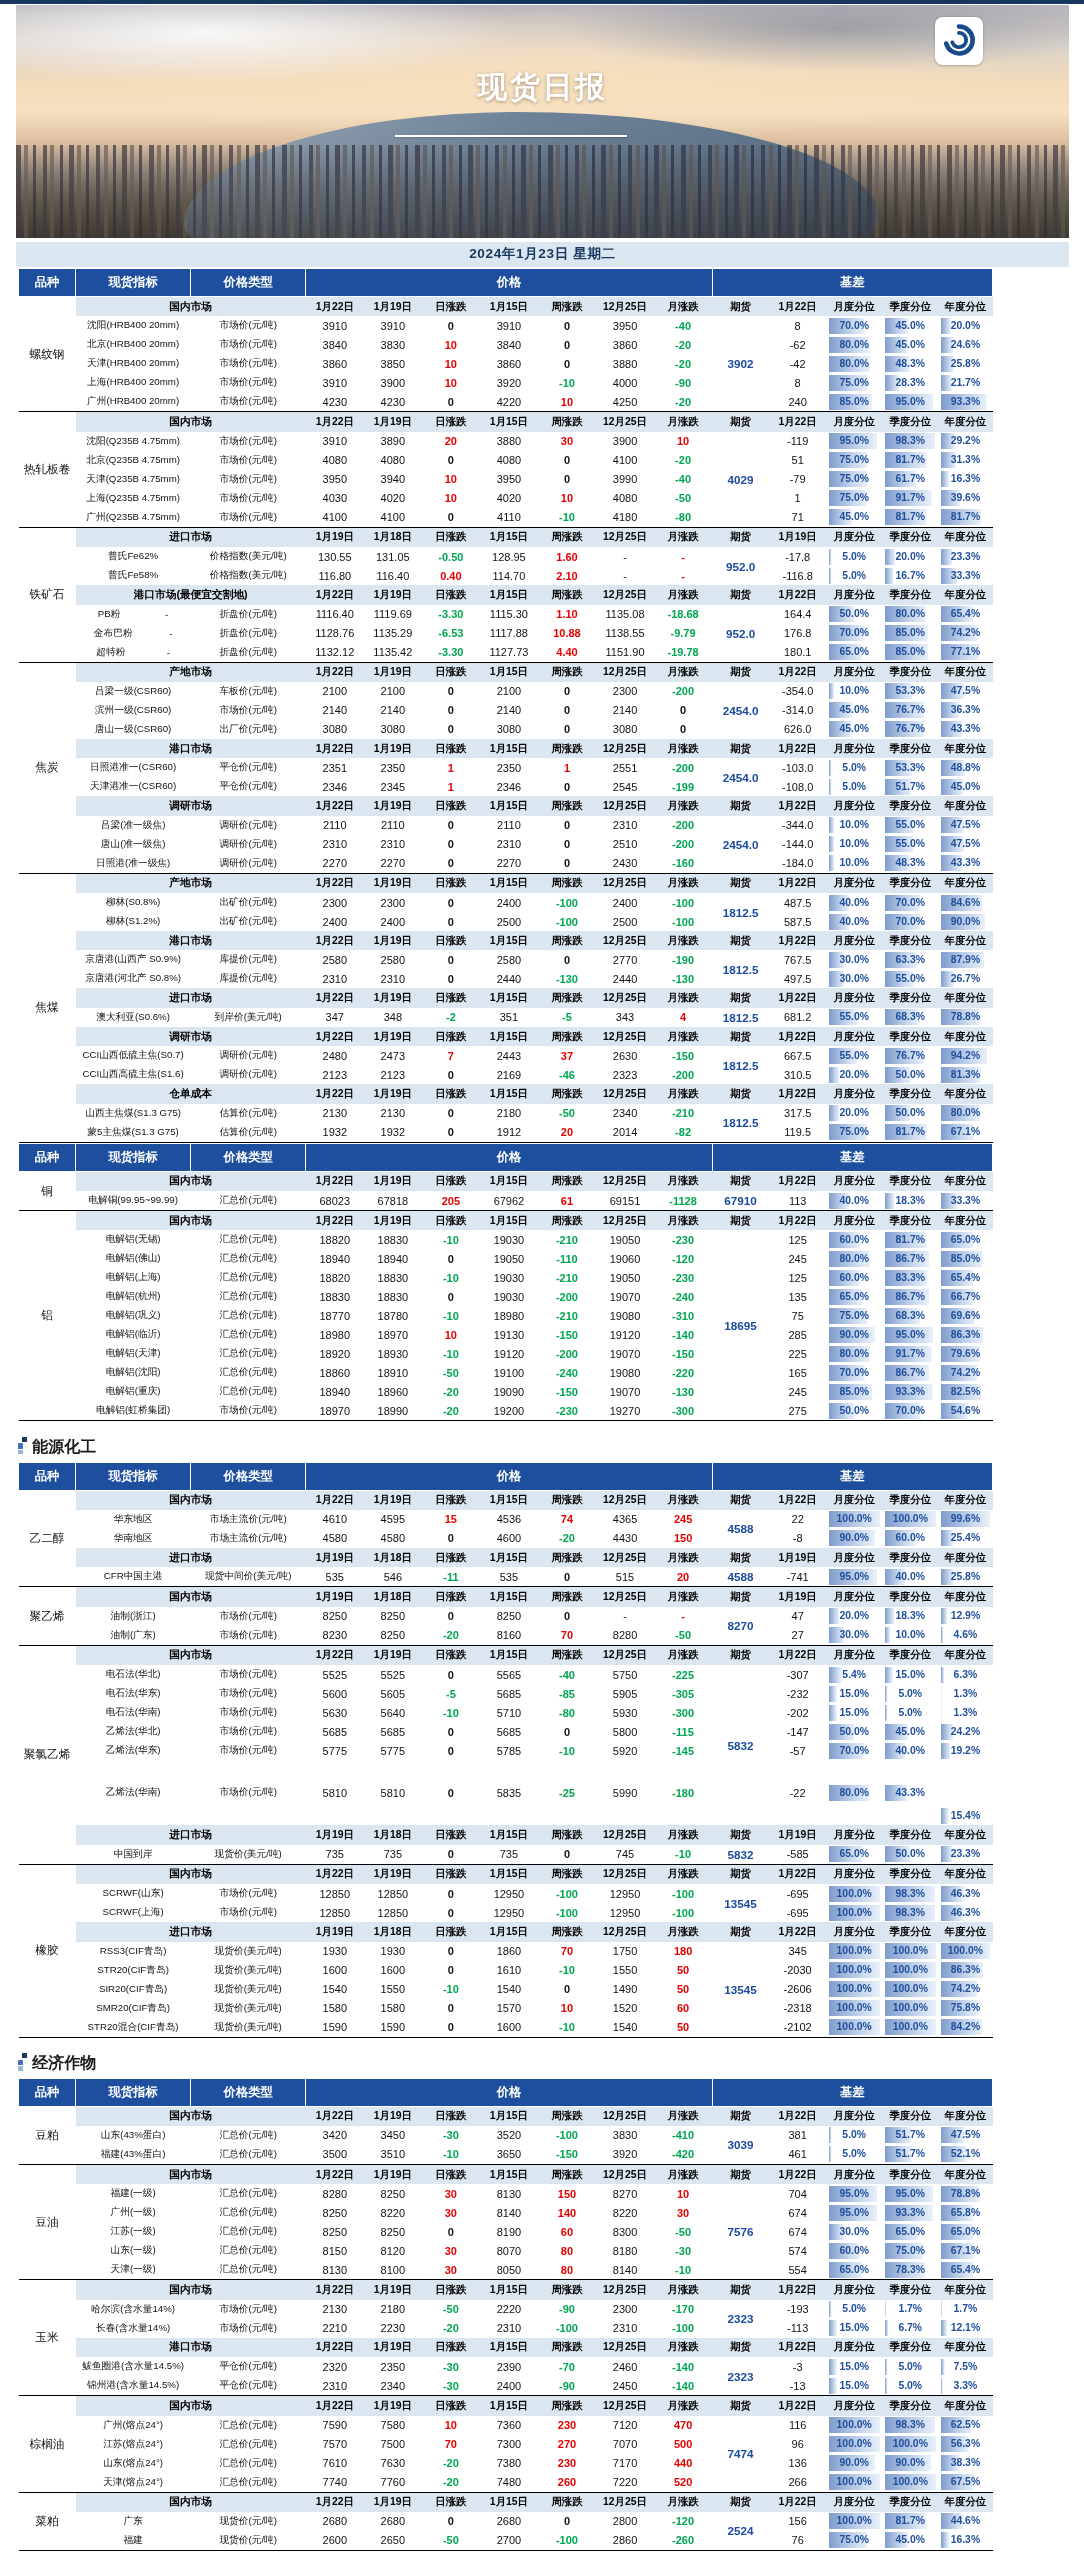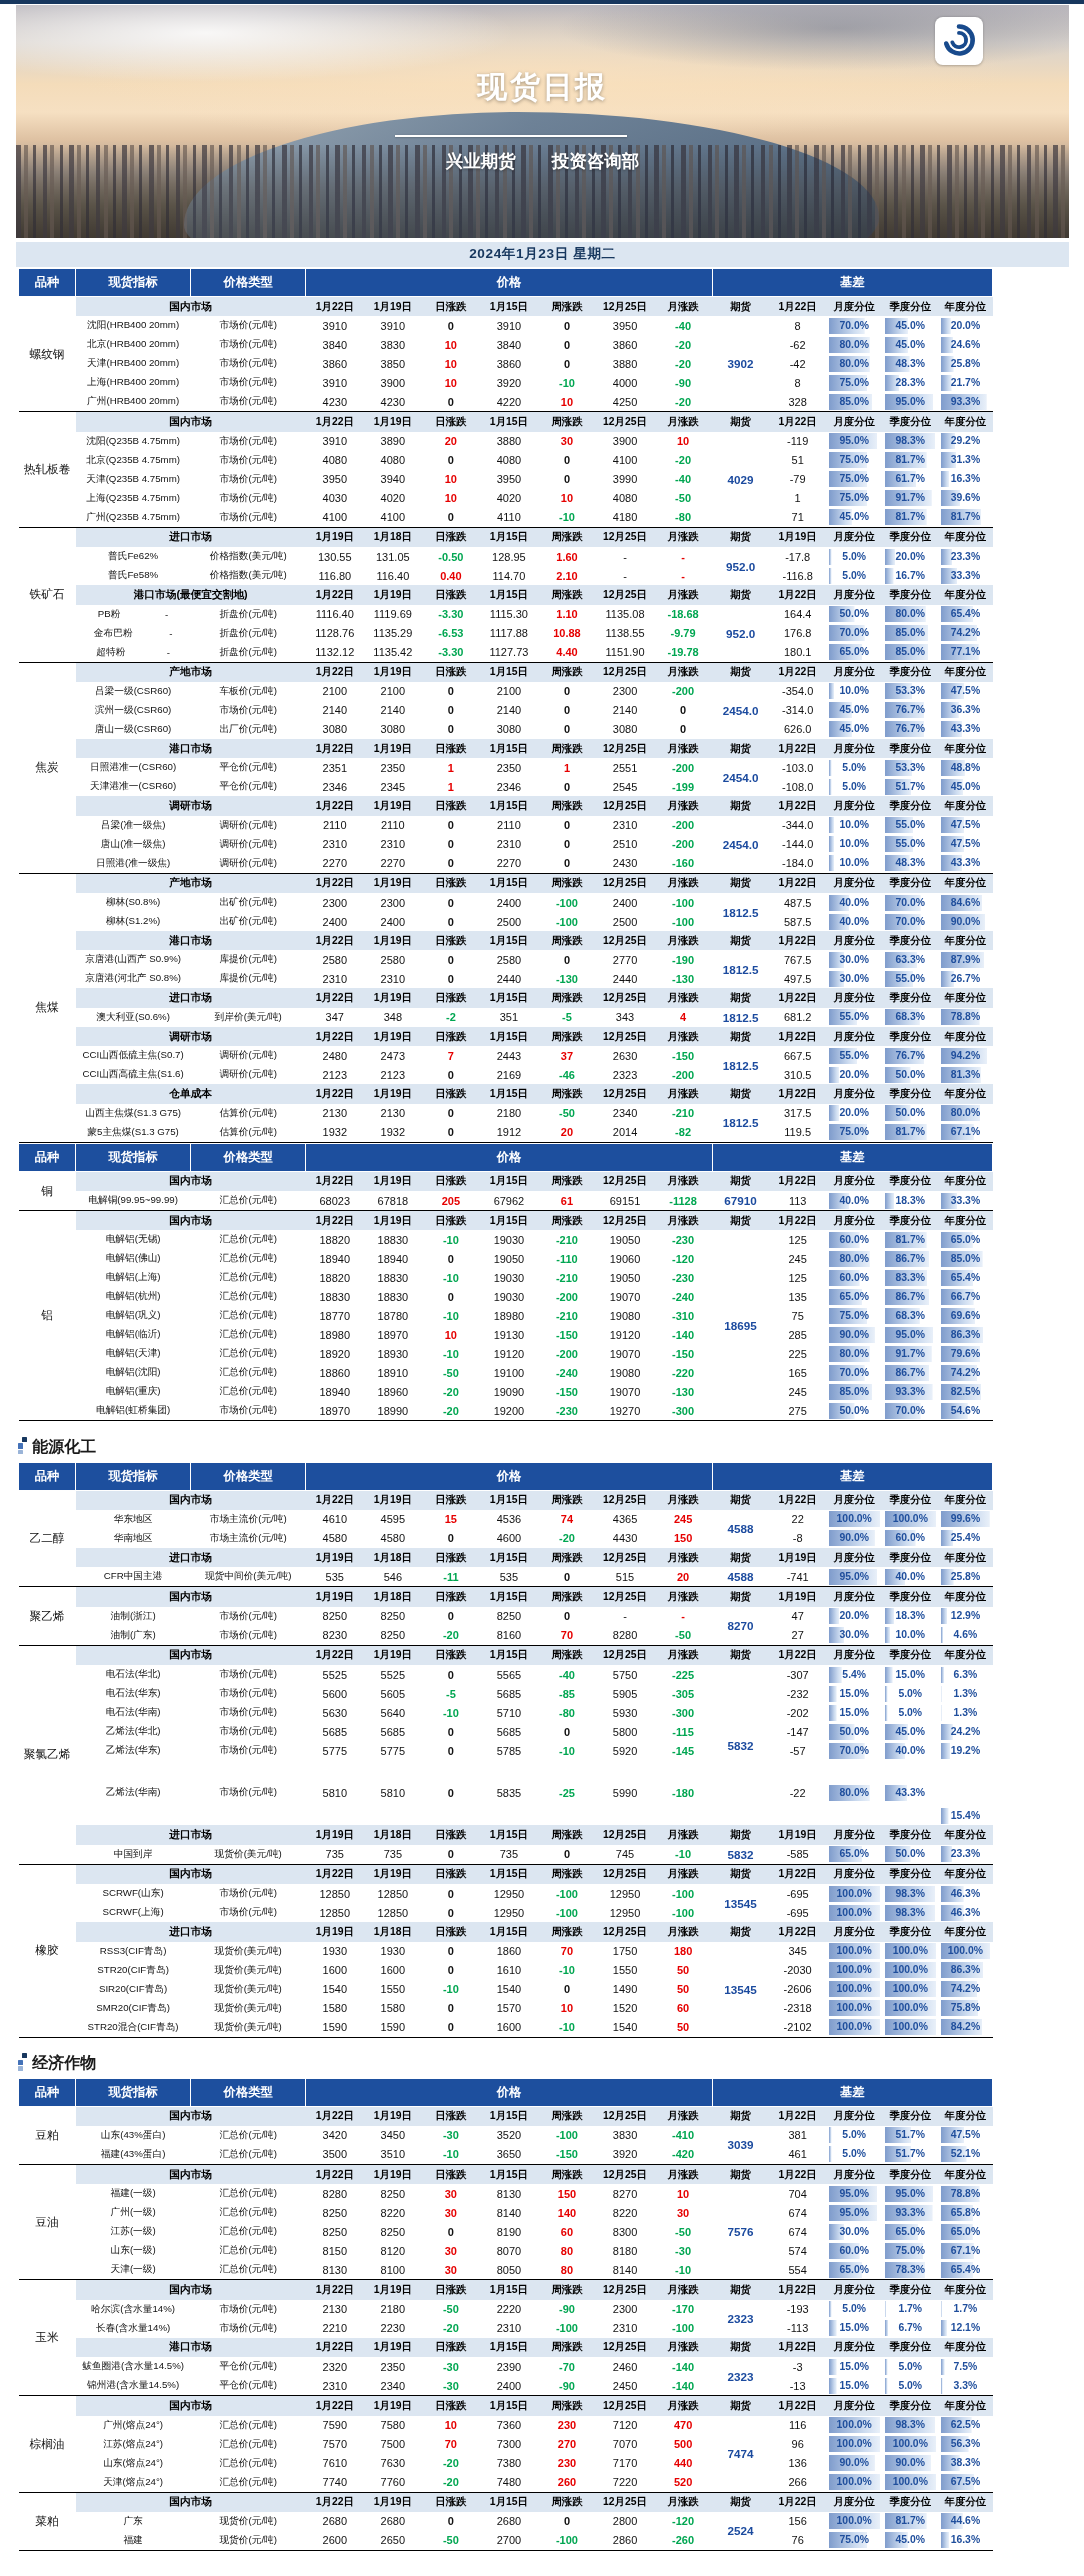--- a/index.html
+++ b/index.html
@@ -68,24 +68,20 @@
   <div class="logo">
     <span>
       <svg width="34" height="34" viewBox="0 0 48 48">
         <path d="M24 5a19 19 0 1 1-18 24" fill="none" stroke="#184a8c" stroke-width="6.5" stroke-linecap="round"></path>
         <path d="M24 14a10 10 0 1 1-9.4 13.4" fill="none" stroke="#184a8c" stroke-width="5.5" stroke-linecap="round"></path>
       </svg>
     </span>
   </div>
   <div class="banner-title">现货日报</div>
   <div class="banner-line"></div>
-  <div class="banner-sub">
-    <span>兴业期货</span>
-    <span>投资咨询部</span>
-  </div>
 </div>
 
 <div class="date-bar">
   <span>2024年1月23日  星期二</span>
 </div>
 
 <div id="sections">
     <table class="report">
       <colgroup>
         <col style="width: 57px;">
@@ -218,21 +214,21 @@
         <tr>
           <td class="ind">广州(HRB400 20mm)</td>
           <td class="type">市场价(元/吨)</td>
           <td>4230</td>
           <td>4230</td>
           <td class="zero">0</td>
           <td>4220</td>
           <td class="pos">10</td>
           <td>4250</td>
           <td class="neg">-20</td>
-          <td>328</td>
+          <td>240</td>
           <td class="pct">
             <div class="pwrap" style="background-size: 85% 100%;">85.0%</div>
           </td>
           <td class="pct">
             <div class="pwrap" style="background-size: 95% 100%;">95.0%</div>
           </td>
           <td class="pct">
             <div class="pwrap" style="background-size: 93.3% 100%;">93.3%</div>
           </td>
         </tr>

